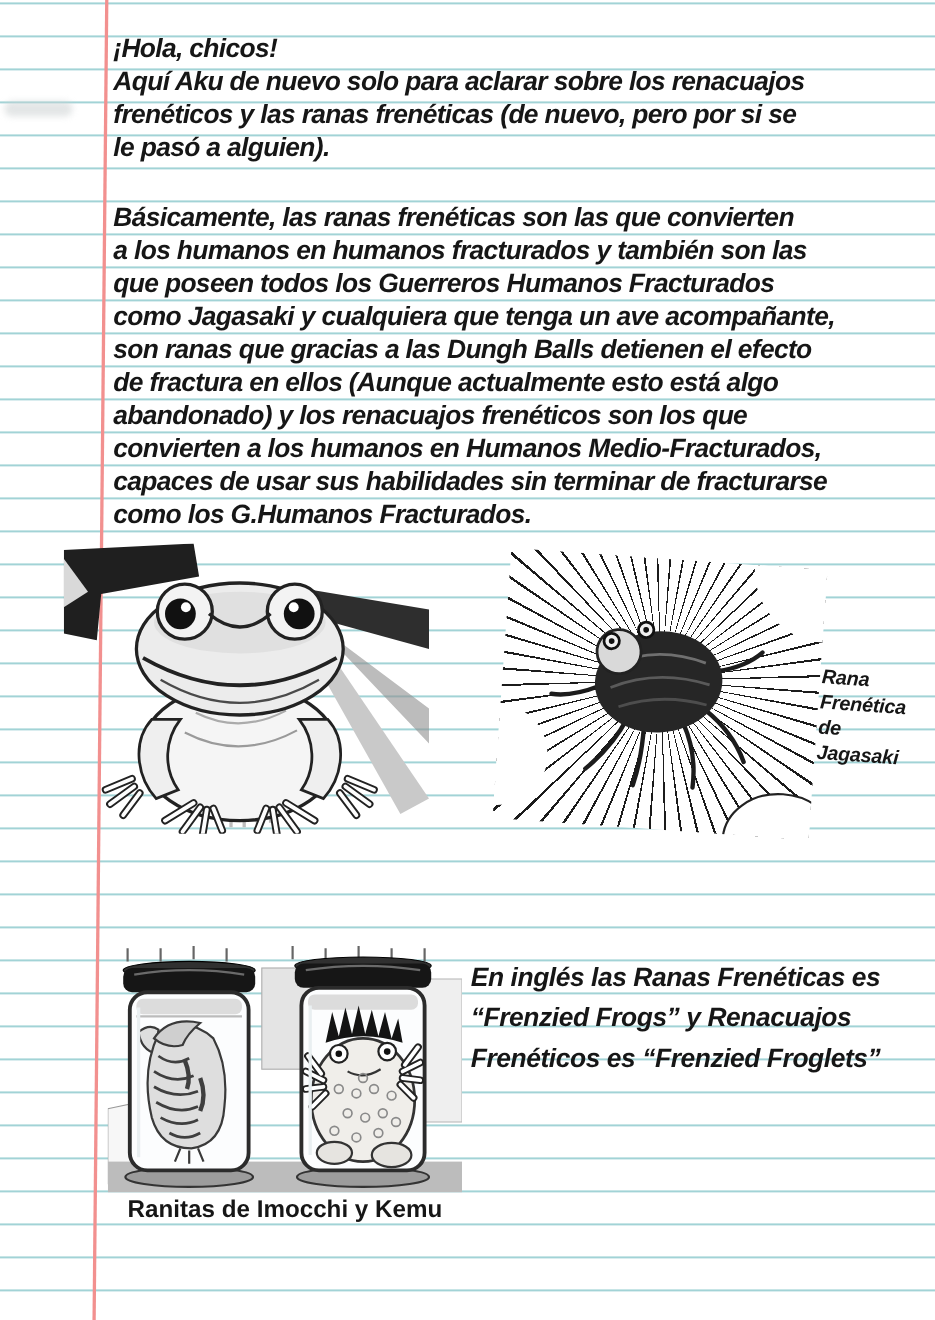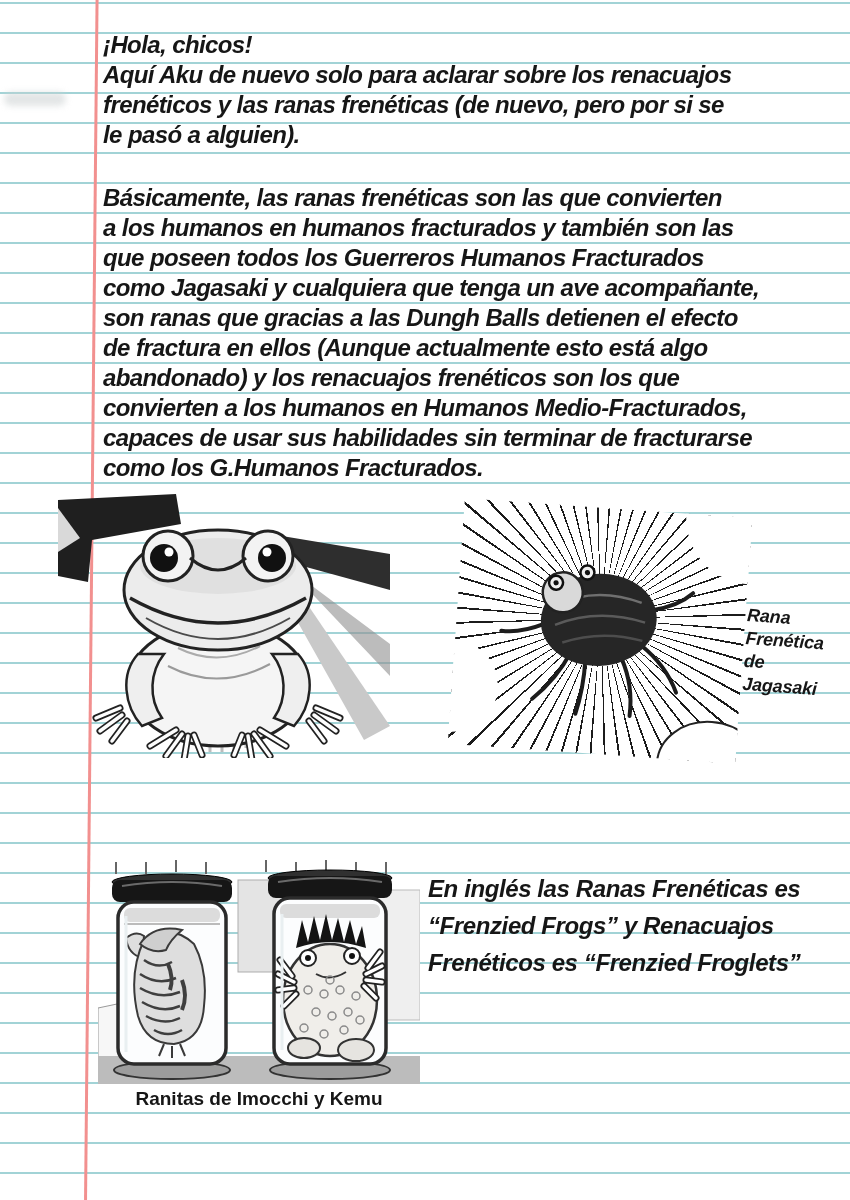--- a/index.html
+++ b/index.html
@@ -32,21 +32,21 @@
   .txt-main{left:103px;top:183px;}
   .txt-aunque{left:103px;top:783px;}
   .txt-english{left:428px;top:870px;line-height:37px;letter-spacing:-0.4px;}
   .txt-froglets{left:420px;top:994px;line-height:37px;letter-spacing:-0.4px;}
   .txt-jagasaki{
     left:748px;top:604px;font-size:18px;line-height:23px;letter-spacing:-0.2px;
     transform:rotate(4deg);transform-origin:0 0;
   }
   .txt-caption{
     left:98px;top:1086px;width:322px;text-align:center;
-    font-style:normal;font-size:19px;line-height:26px;letter-spacing:0;
+    font-style:normal;font-size:22px;line-height:26px;letter-spacing:0;
   }
   .fig{position:absolute;}
   .fig-frog{left:58px;top:494px;width:332px;height:264px;}
   .fig-jars{left:98px;top:860px;width:322px;height:224px;}
   .burst{
     position:absolute;left:456px;top:508px;width:288px;height:246px;
     transform:rotate(4deg);
     background-color:#ffffff;
     background-image:repeating-conic-gradient(from 0deg at 50% 45%,
       #1b1b1b 0deg 0.8deg, rgba(255,255,255,0) 0.8deg 6deg);

